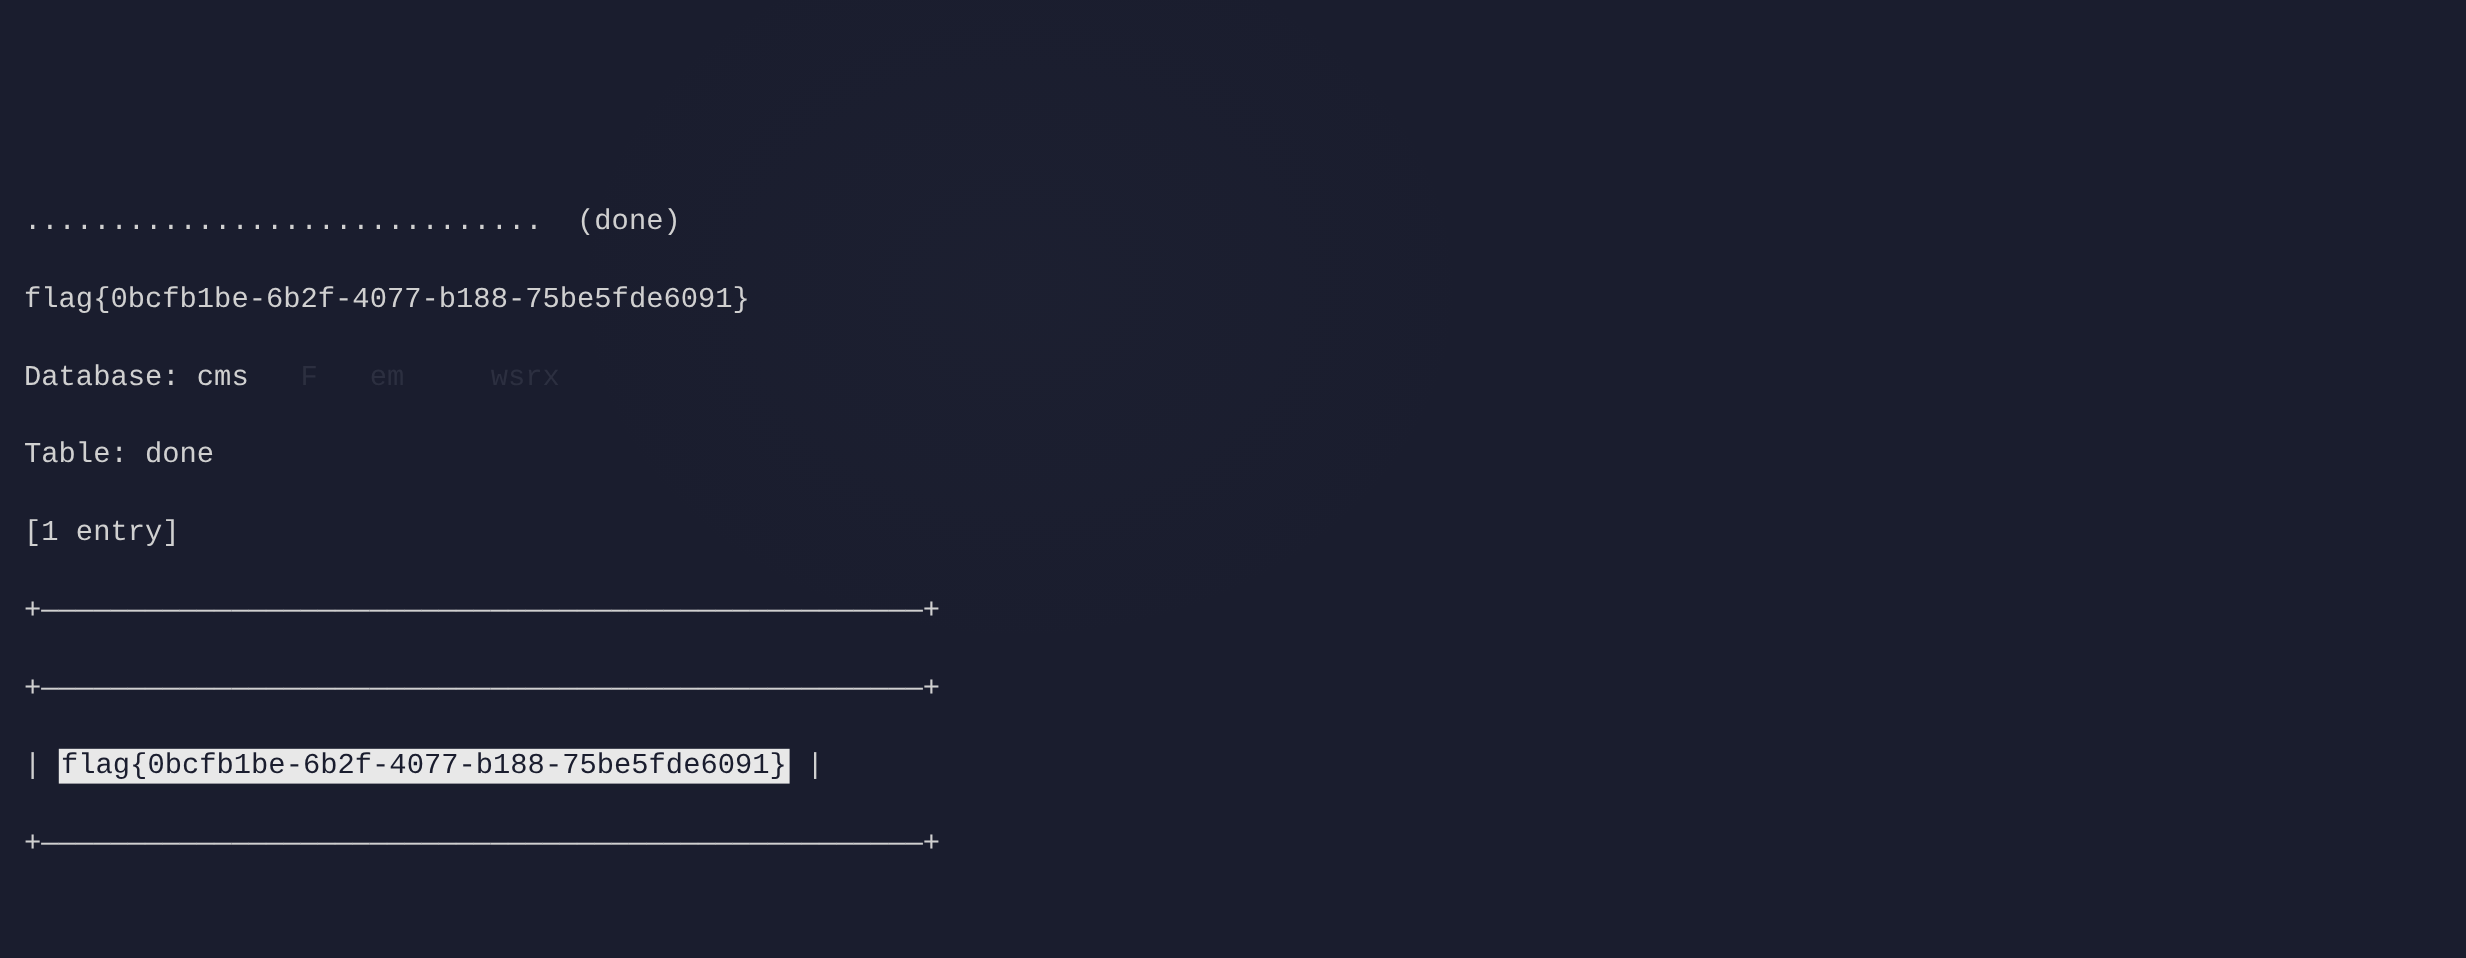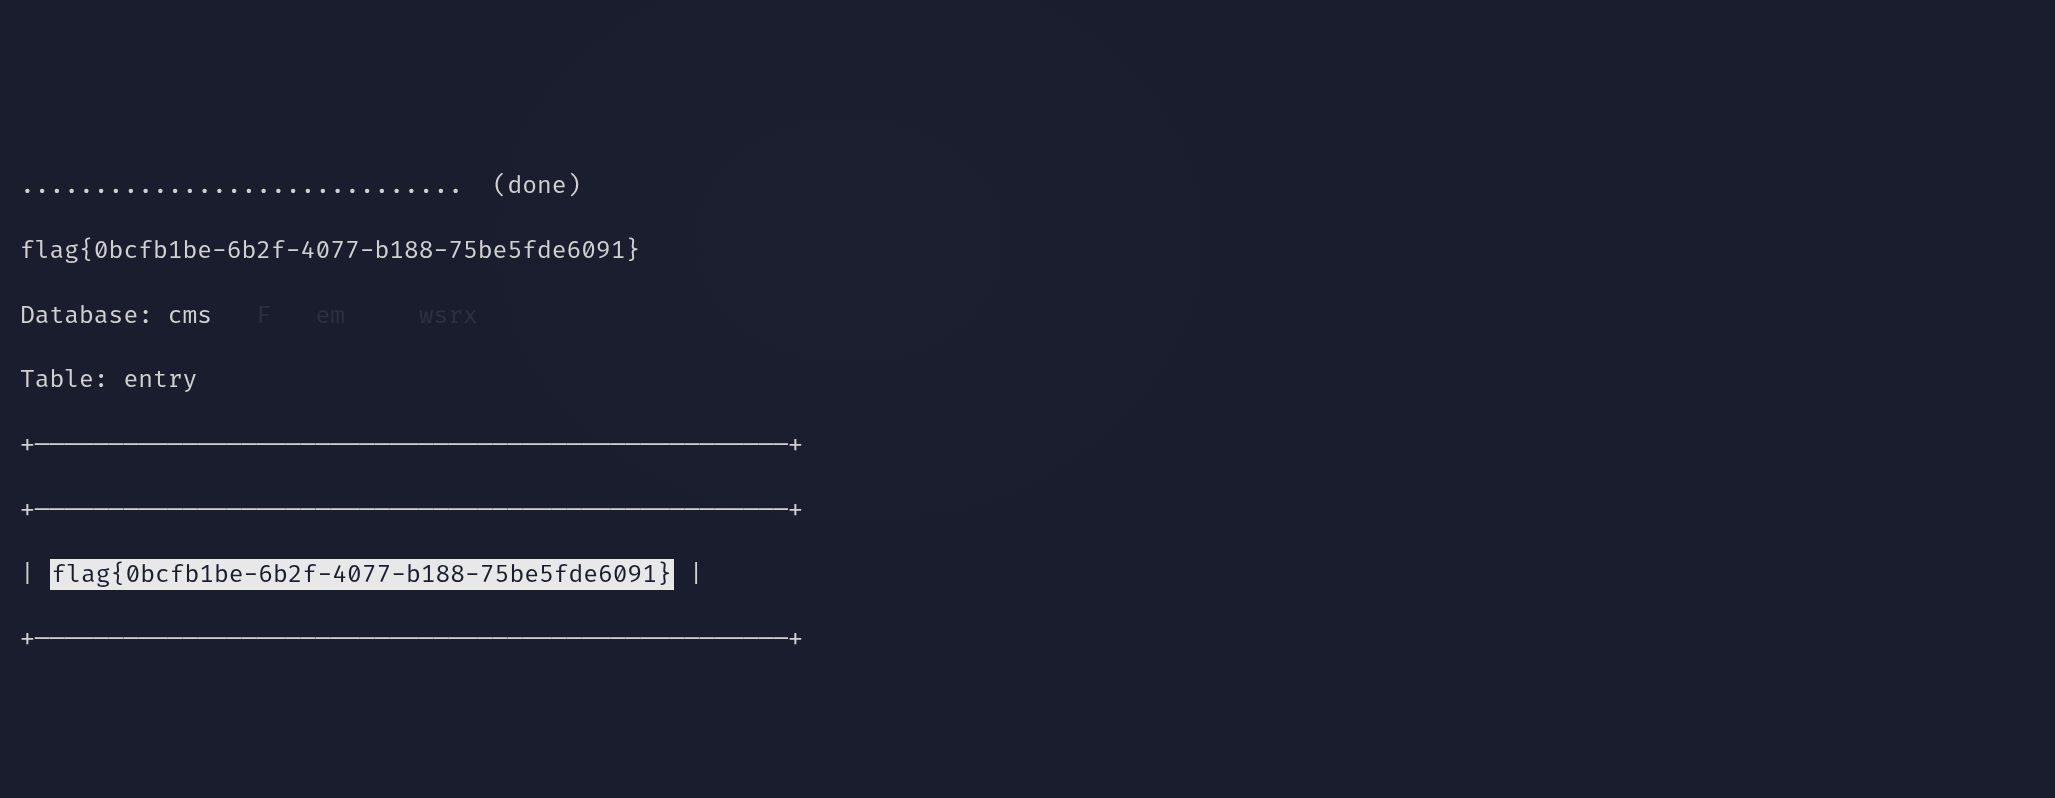--- a/index.html
+++ b/index.html
@@ -44,32 +44,34 @@
       color: #1a1d2e;
       padding: 1px 2px;
     }
     
     .dim-ghost {
       color: rgba(150,155,165,0.15);
     }
     
     .line {
       display: block;
+      font-family: Liberation Mono, monospace;
     }
   </style>
 </head>
 <body>
 
 
 
 <div class="terminal-content">
 <span class="line">..............................  (done)</span>
 <span class="line"><span>flag{0bcfb1be-6b2f-4077-b188-75be5fde6091}</span></span>
 <span class="line"><span>Database: cms</span>   <span class="dim-ghost">F   em</span>     <span class="dim-ghost">wsrx</span></span>
-<span class="line">Table: entry</span>
+<span class="line">Table: done</span>
+<span class="line">[1 entry]</span>
 <span class="line">+———————————————————————————————————————————————————+</span>
 <span class="line">+———————————————————————————————————————————————————+</span>
 <span class="line"><span>| </span><span class="highlighted">flag{0bcfb1be-6b2f-4077-b188-75be5fde6091}</span><span> |</span></span>
 <span class="line">+———————————————————————————————————————————————————+</span>
 <span class="line"></span>
 
 
 
 
 

